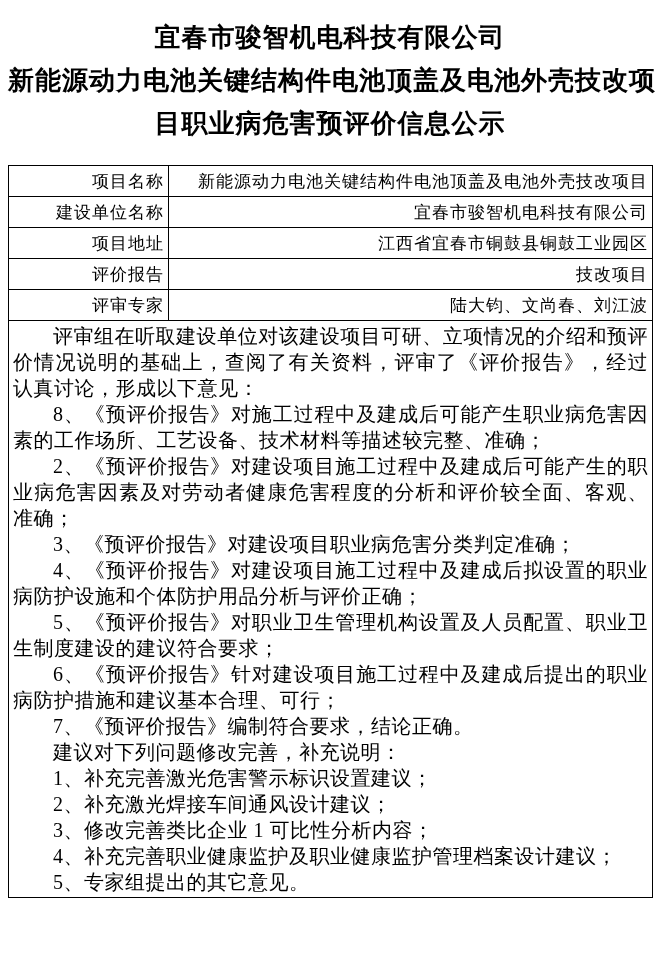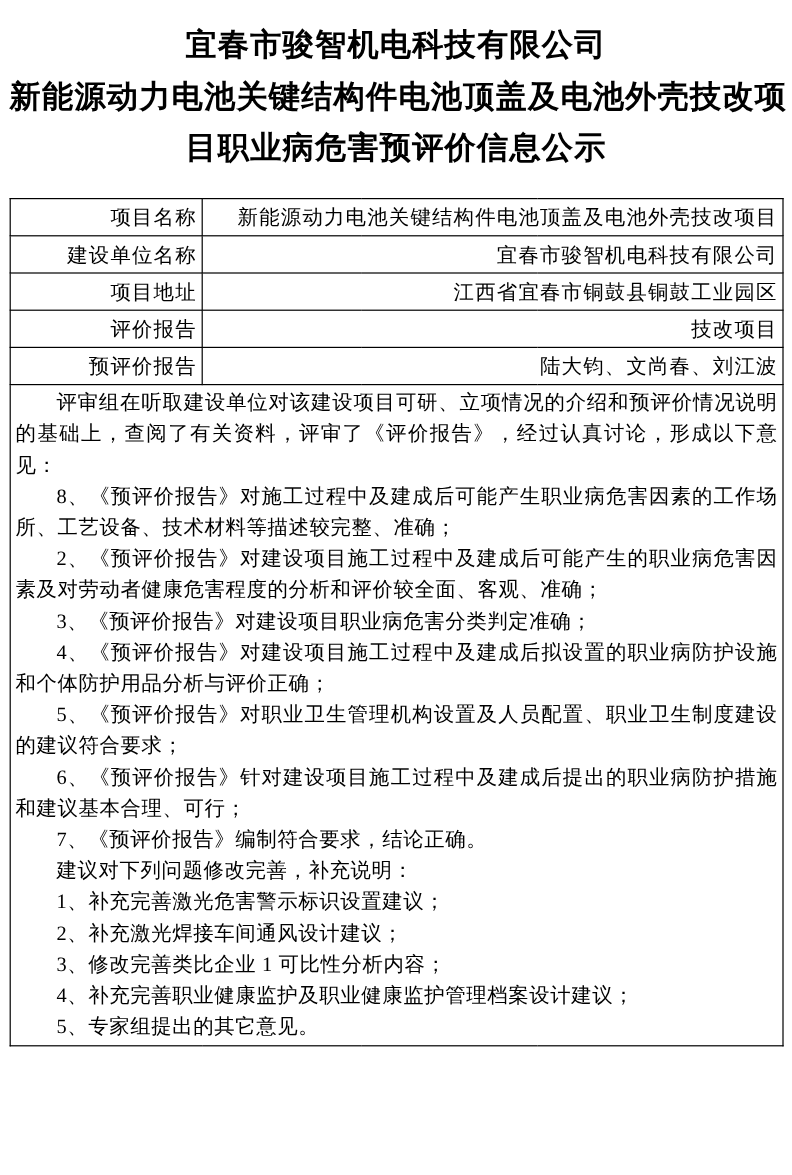--- a/index.html
+++ b/index.html
@@ -43,21 +43,21 @@
     text-align: right;
     vertical-align: middle;
   }
   td.opinion-cell {
     vertical-align: top;
     height: 512px;
     padding: 5px 10px 8px 10px;
   }
   .opinion-cell p {
     margin: 0;
-    font-size: 17px;
+    font-size: 20px;
     line-height: 26px;
     text-indent: 2em;
     text-align: justify;
     letter-spacing: 0.5px;
   }
 </style>
 </head>
 <body>
 
 <div class="page">
@@ -86,21 +86,21 @@
       </tr>
       <tr>
         <td class="lbl">项目地址</td>
         <td class="val" colspan="3">江西省宜春市铜鼓县铜鼓工业园区</td>
       </tr>
       <tr>
         <td class="lbl">评价报告</td>
         <td class="val" colspan="3">技改项目</td>
       </tr>
       <tr>
-        <td class="lbl">预评价报告</td>
+        <td class="lbl">评审专家</td>
         <td class="val" colspan="3">陆大钧、文尚春、刘江波</td>
       </tr>
       <tr>
         <td class="opinion-cell" colspan="4">
           <p>评审组在听取建设单位对该建设项目可研、立项情况的介绍和预评价情况说明的基础上，查阅了有关资料，评审了《评价报告》，经过认真讨论，形成以下意见：</p>
           <p>8、《预评价报告》对施工过程中及建成后可能产生职业病危害因素的工作场所、工艺设备、技术材料等描述较完整、准确；</p>
           <p>2、《预评价报告》对建设项目施工过程中及建成后可能产生的职业病危害因素及对劳动者健康危害程度的分析和评价较全面、客观、准确；</p>
           <p>3、《预评价报告》对建设项目职业病危害分类判定准确；</p>
           <p>4、《预评价报告》对建设项目施工过程中及建成后拟设置的职业病防护设施和个体防护用品分析与评价正确；</p>
           <p>5、《预评价报告》对职业卫生管理机构设置及人员配置、职业卫生制度建设的建议符合要求；</p>

